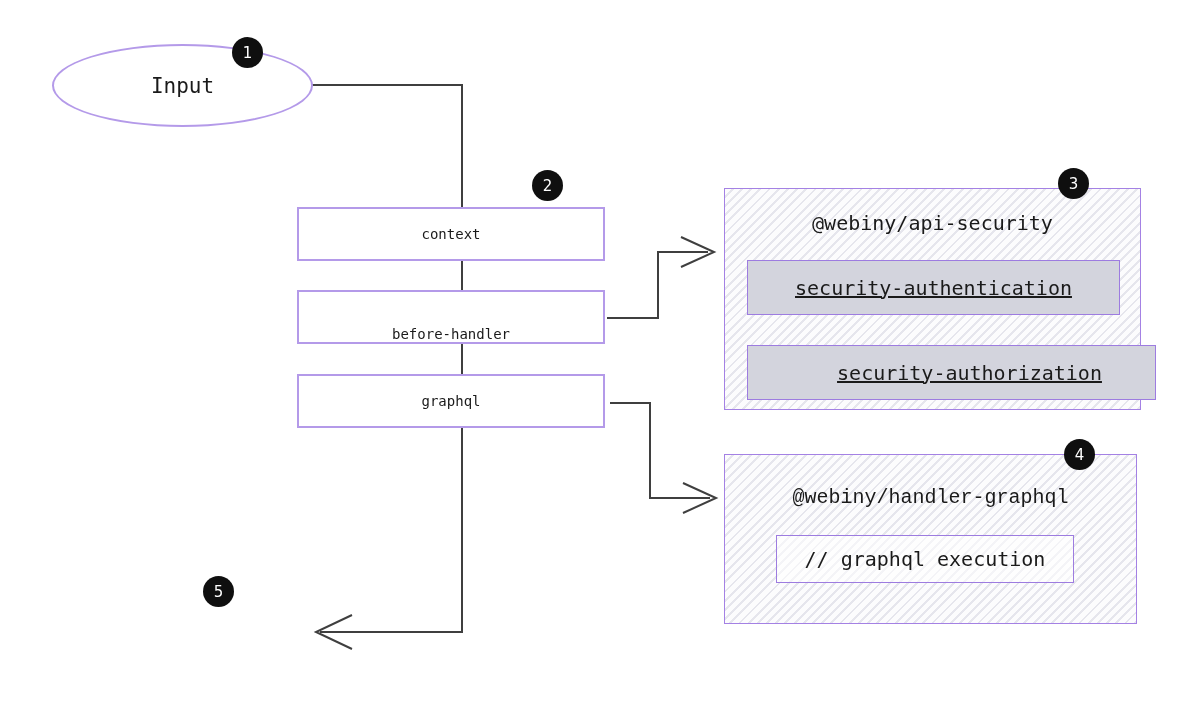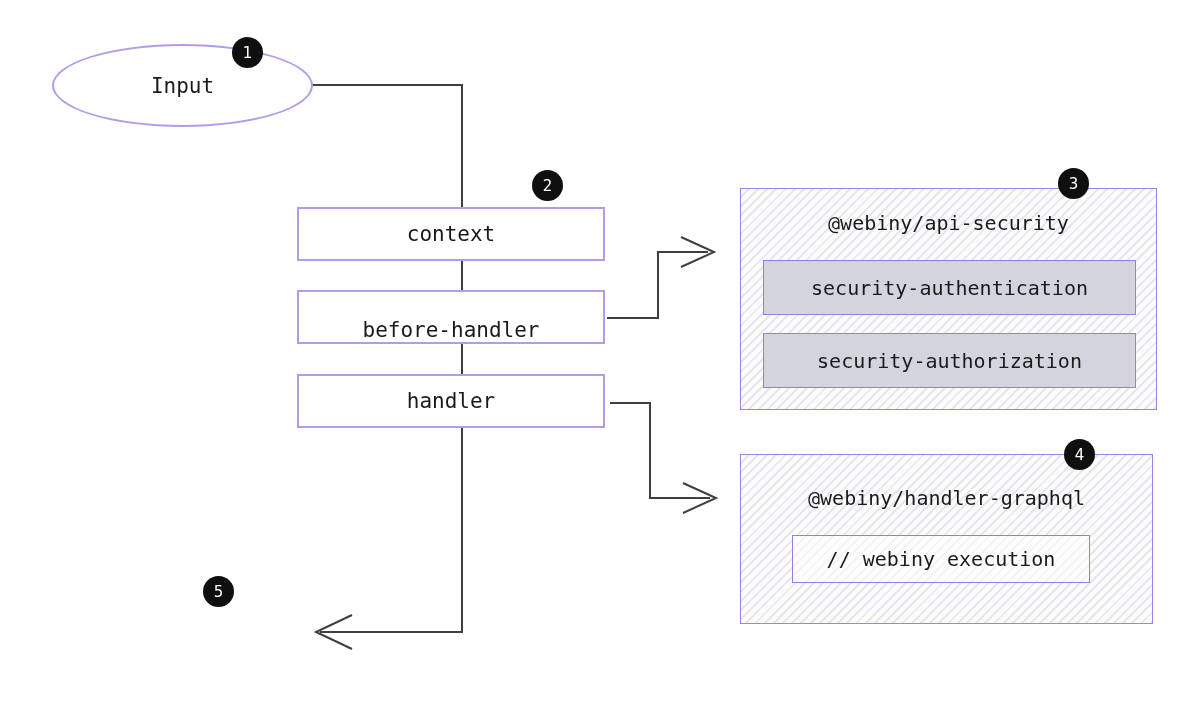--- a/index.html
+++ b/index.html
@@ -45,71 +45,71 @@
     position: absolute;
     z-index: 2;
     left: 297px;
     width: 304px;
     height: 50px;
     border: 2px solid #b49ae9;
     background: #ffffff;
     display: flex;
     align-items: center;
     justify-content: center;
-    font-size: 21px;
+    font-size: 14px;
     color: #1a1a1a;
   }
   .step-context       { top: 207px; }
   .step-before        { top: 290px; align-items: flex-end; }
   .step-handler       { top: 374px; }
   .step-handler-error { top: 458px; }
 
   .hatch-container {
     position: absolute;
     z-index: 2;
     border: 1.5px solid #a481e4;
     background-color: #fcfcfd;
     background-image: repeating-linear-gradient(
       135deg,
       rgba(0,0,0,0) 0px, rgba(0,0,0,0) 4.5px,
       #e6e6ed 4.5px, #e6e6ed 6.5px
     );
-    margin-left: 16px;
   }
   .container-security { left: 724px; top: 188px; width: 415px; height: 220px; }
   .container-graphql  { left: 724px; top: 454px; width: 411px; height: 168px; }
 
   .container-title {
     position: absolute;
     left: 0;
     width: 100%;
     text-align: center;
     font-size: 20px;
     color: #1a1a1a;
   }
   .container-security .container-title { top: 22px; }
-  .container-graphql  .container-title { top: 31px; }
+  .container-graphql  .container-title { top: 31px; font-family: Liberation Mono, monospace; }
 
   .plugin-box {
     position: absolute;
     display: flex;
     align-items: center;
     justify-content: center;
     font-size: 20px;
     color: #1a1a1a;
     border: 1.5px solid #9d7ce0;
   }
   .plugin-solid {
     background: #d3d4dd;
     left: 22px;
     width: 371px;
     height: 53px;
+    text-decoration: underline;
   }
   .plugin-auth-1 { top: 71px; }
-  .plugin-auth-2 { top: 144px; }
+  .plugin-auth-2 { top: 156px; padding-left: 36px; }
   .plugin-outline {
     background: rgba(255,255,255,0.55);
     left: 51px;
     top: 80px;
     width: 296px;
     height: 46px;
   }
 
   .badge {
     position: absolute;
@@ -156,38 +156,38 @@
   <div class="step-box step-context">
     <span>context</span>
   </div>
   <div class="badge badge-2">2</div>
 
   <div class="step-box step-before">
     <span>before-handler</span>
   </div>
 
   <div class="step-box step-handler">
-    <span>handler</span>
+    <span>graphql</span>
   </div>
 
 
   <div class="hatch-container container-security">
     <div class="container-title">@webiny/api-security</div>
     <div class="plugin-box plugin-solid plugin-auth-1">
       <span>security-authentication</span>
     </div>
     <div class="plugin-box plugin-solid plugin-auth-2">
       <span>security-authorization</span>
     </div>
   </div>
   <div class="badge badge-3">3</div>
 
   <div class="hatch-container container-graphql">
     <div class="container-title">@webiny/handler-graphql</div>
     <div class="plugin-box plugin-outline">
-      <span>// webiny execution</span>
+      <span>// graphql execution</span>
     </div>
   </div>
   <div class="badge badge-4">4</div>
 
   <div class="badge badge-5">5</div>
 
 </div>
 
 </body></html>

